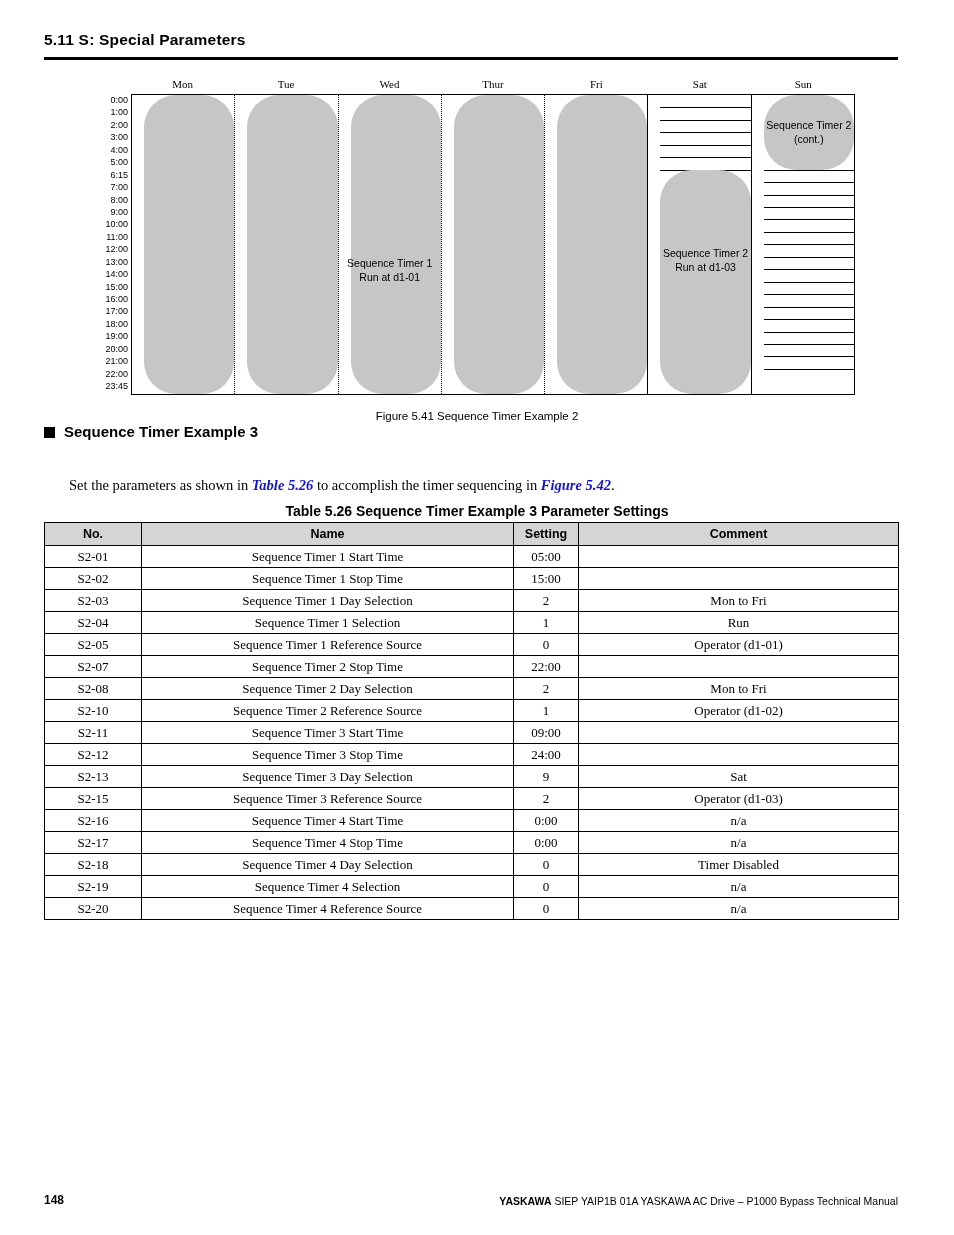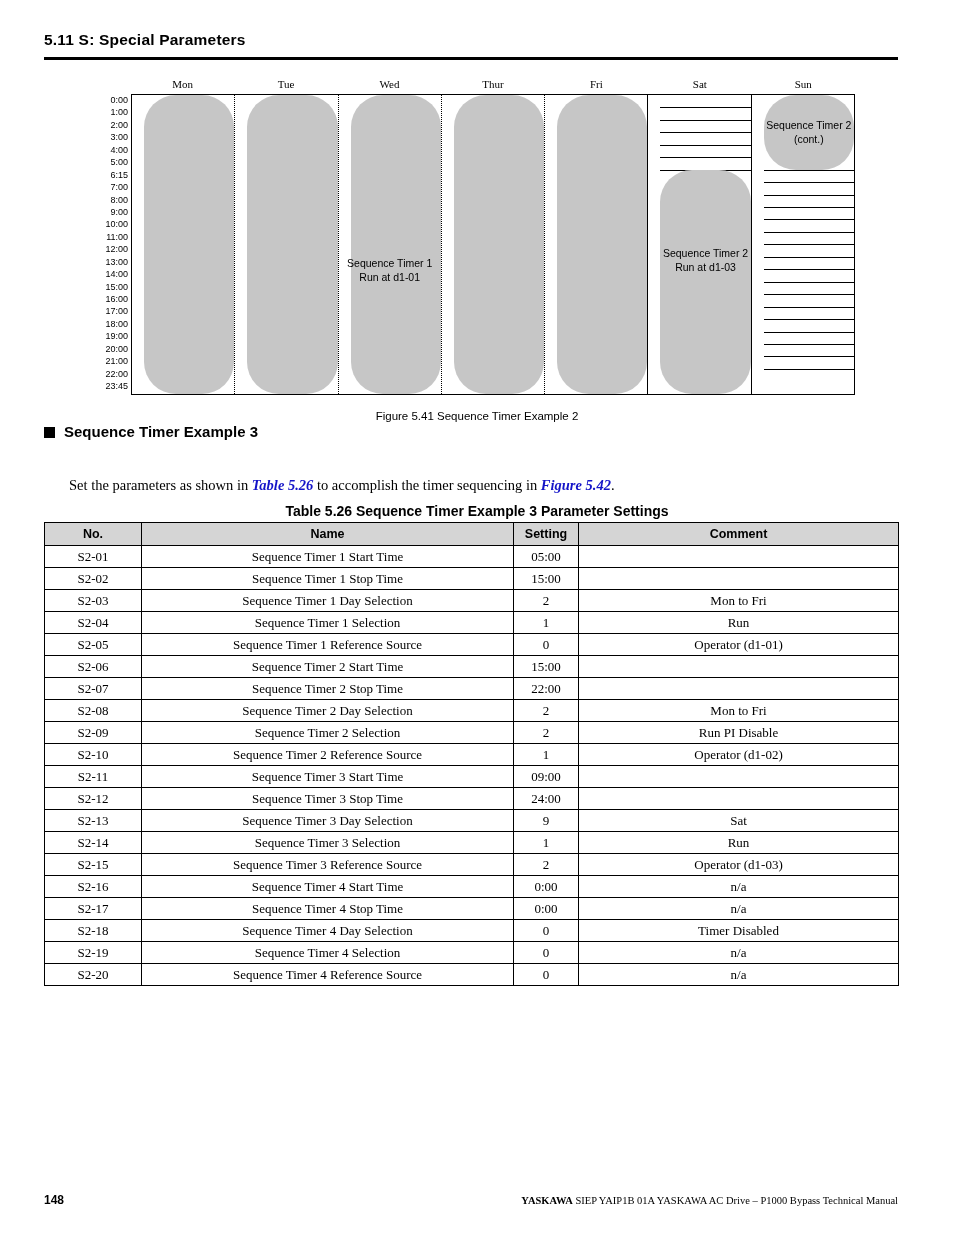--- a/index.html
+++ b/index.html
@@ -214,21 +214,21 @@
     left: 44px;
     top: 1193px;
     font-family: "Liberation Sans", sans-serif;
     font-weight: bold;
     font-size: 12px;
   }
   .footer-text {
     position: absolute;
     right: 56px;
     top: 1195px;
-    font-family: Liberation Serif, serif;
+    font-family: Liberation Sans, sans-serif;
     font-size: 10.5px;
     white-space: nowrap;
   }
   .footer-text .brand { font-weight: bold; }
 </style>
 </head>
 <body>
 
 <div class="section-head">5.11  S: Special Parameters</div>
 <div class="section-rule"></div>
@@ -403,44 +403,32 @@
         <td>1</td>
         <td>Run</td>
       </tr>
     <tr>
         <td>S2-05</td>
         <td>Sequence Timer 1 Reference Source</td>
         <td>0</td>
         <td>Operator (d1-01)</td>
       </tr>
     <tr>
-        <td>S2-06</td>
-        <td>Sequence Timer 2 Start Time</td>
-        <td>15:00</td>
-        <td></td>
-      </tr>
-    <tr>
         <td>S2-07</td>
         <td>Sequence Timer 2 Stop Time</td>
         <td>22:00</td>
         <td></td>
       </tr>
     <tr>
         <td>S2-08</td>
         <td>Sequence Timer 2 Day Selection</td>
         <td>2</td>
         <td>Mon to Fri</td>
       </tr>
     <tr>
-        <td>S2-09</td>
-        <td>Sequence Timer 2 Selection</td>
-        <td>2</td>
-        <td>Run PI Disable</td>
-      </tr>
-    <tr>
         <td>S2-10</td>
         <td>Sequence Timer 2 Reference Source</td>
         <td>1</td>
         <td>Operator (d1-02)</td>
       </tr>
     <tr>
         <td>S2-11</td>
         <td>Sequence Timer 3 Start Time</td>
         <td>09:00</td>
         <td></td>
@@ -451,26 +439,20 @@
         <td>24:00</td>
         <td></td>
       </tr>
     <tr>
         <td>S2-13</td>
         <td>Sequence Timer 3 Day Selection</td>
         <td>9</td>
         <td>Sat</td>
       </tr>
     <tr>
-        <td>S2-14</td>
-        <td>Sequence Timer 3 Selection</td>
-        <td>1</td>
-        <td>Run</td>
-      </tr>
-    <tr>
         <td>S2-15</td>
         <td>Sequence Timer 3 Reference Source</td>
         <td>2</td>
         <td>Operator (d1-03)</td>
       </tr>
     <tr>
         <td>S2-16</td>
         <td>Sequence Timer 4 Start Time</td>
         <td>0:00</td>
         <td>n/a</td>

